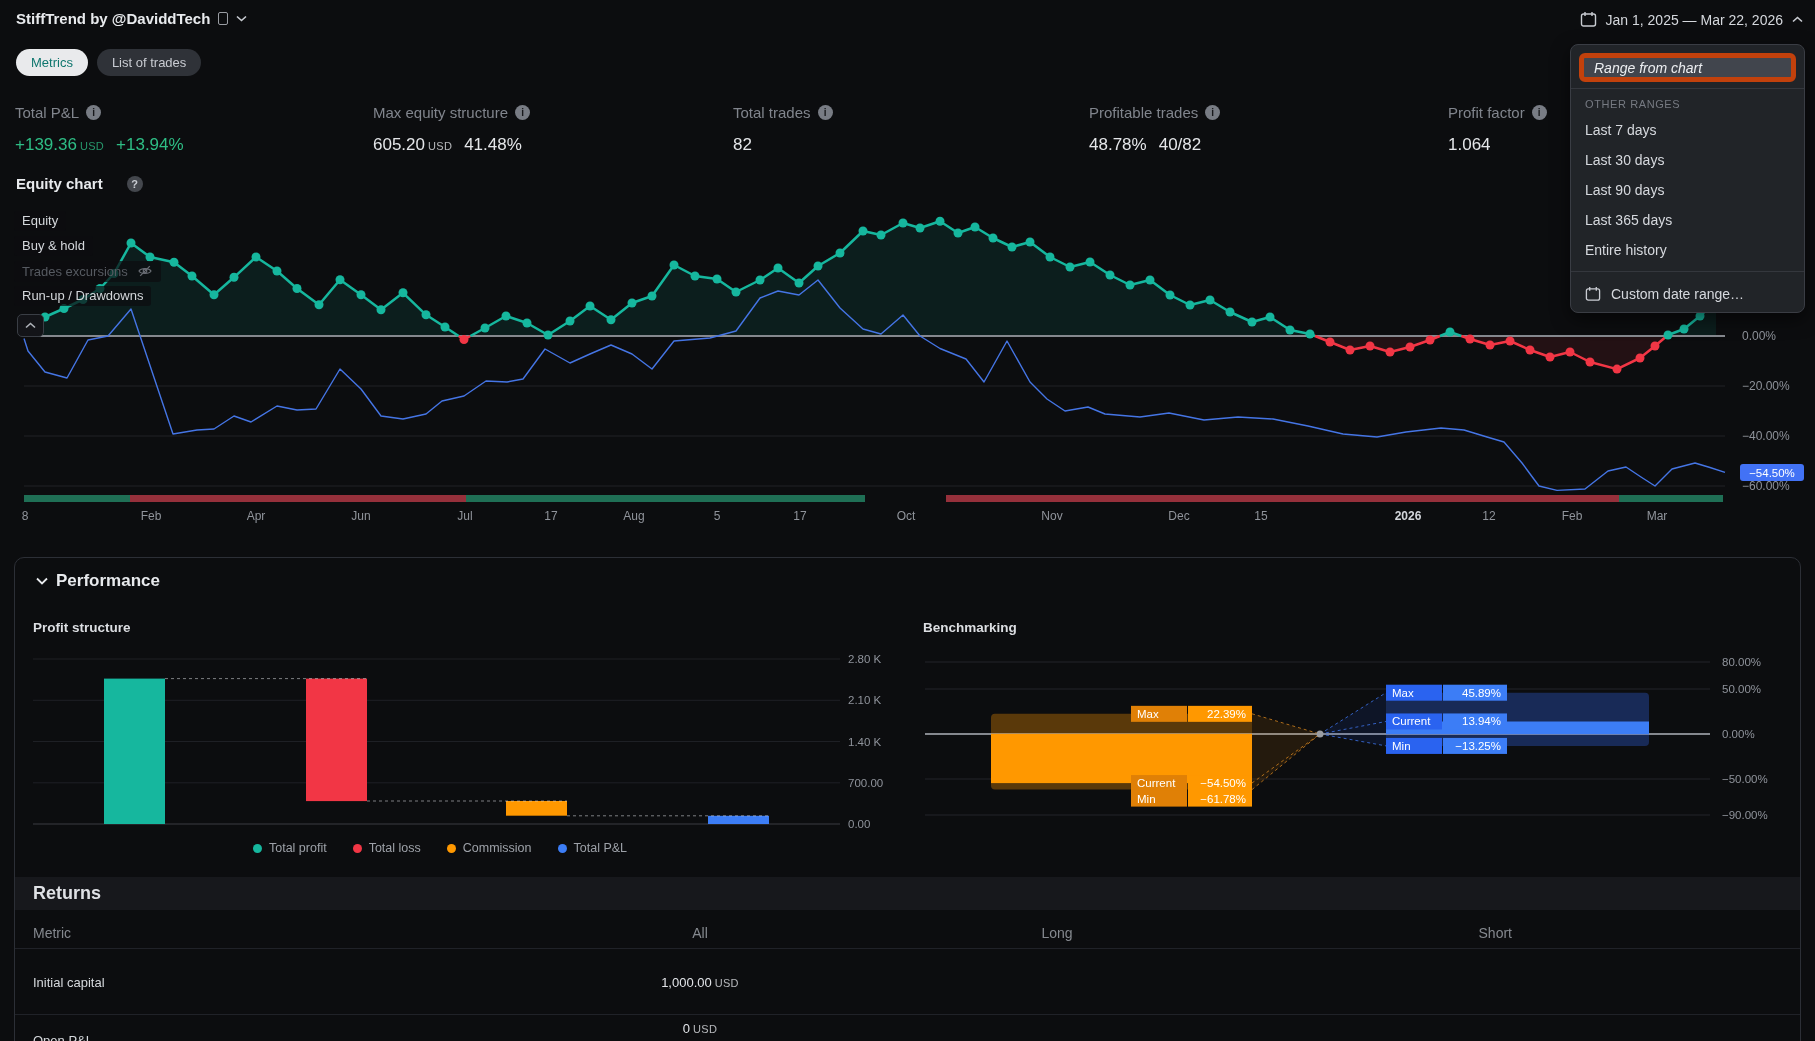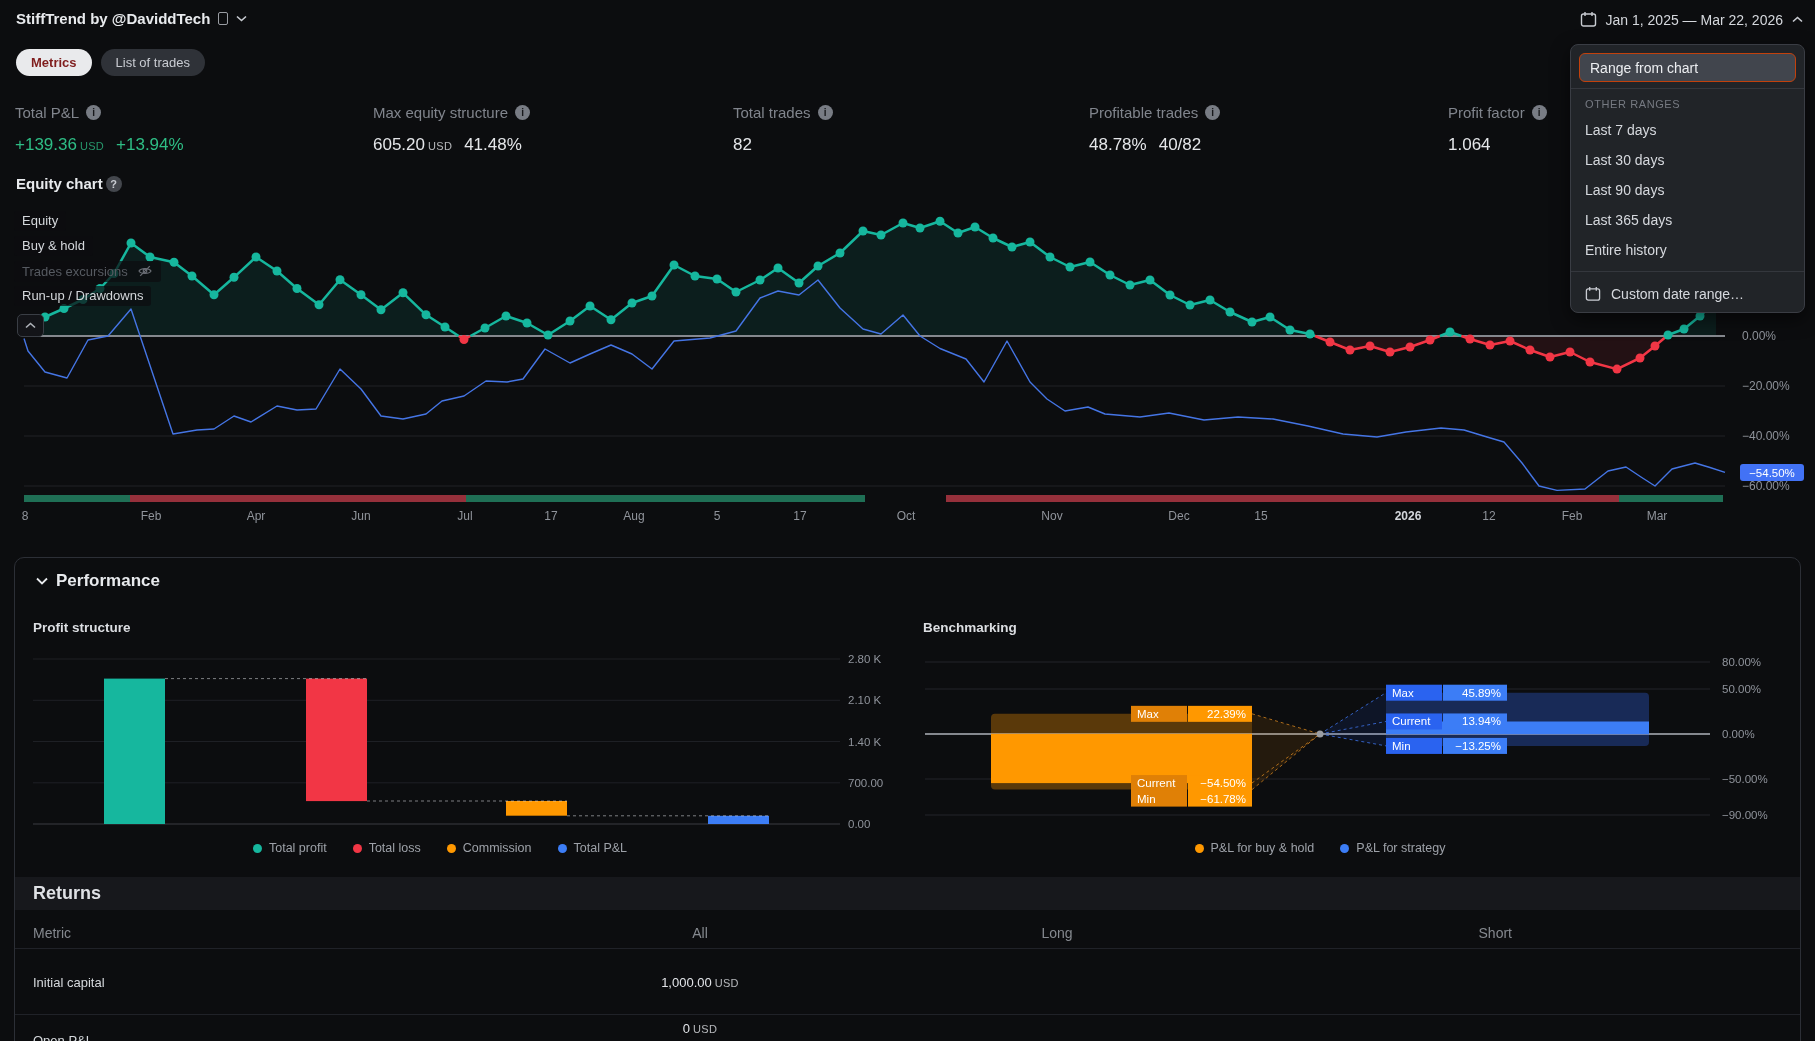--- a/index.html
+++ b/index.html
@@ -9,34 +9,34 @@
   .abs{position:absolute;}
   svg#charts-svg{position:absolute;left:0;top:0;z-index:1;pointer-events:none;}
   
   .title-row{left:16px;top:10px;display:flex;align-items:center;gap:8px;z-index:3;}
   .page-title{font-size:15px;font-weight:bold;color:#e8eaed;}
   .tofu{display:inline-block;width:10px;height:13px;border:1px solid #9a9da3;border-radius:2px;}
   .date-ctl{right:12px;top:11px;display:flex;align-items:center;gap:9px;z-index:3;color:#d5d8dd;font-size:14px;cursor:pointer;}
   
   .tabs{left:16px;top:49px;display:flex;gap:9px;z-index:3;}
   .pill{height:27px;border-radius:14px;padding:0 15px;display:flex;align-items:center;font-size:13px;cursor:pointer;}
-  .pill.active{background:#e9eaec;color:#7f1d1d;font-weight:bold;}
+  .pill.active{background:#e9eaec;color:#0f766e;font-weight:normal;}
   .pill.idle{background:#2f3238;color:#c9ccd2;}
   
   .metric{position:absolute;top:104px;}
   .metric .lbl{display:flex;align-items:center;gap:7px;color:#81858d;font-size:15px;}
   .metric .val{margin-top:14px;font-size:17px;color:#e4e6e9;display:flex;align-items:baseline;gap:12px;}
   .metric .val.g,.metric .g{color:#2ebd85;}
   .suffix{font-size:11px;opacity:.78;margin-left:3px;letter-spacing:.3px;}
   .info-i{width:15px;height:15px;border-radius:50%;background:#787c84;color:#17181b;font-size:10px;font-weight:bold;
           display:inline-flex;align-items:center;justify-content:center;line-height:1;}
   .help-q{width:16px;height:16px;border-radius:50%;background:#44474d;color:#c9ccd2;font-size:11px;font-weight:bold;
           display:inline-flex;align-items:center;justify-content:center;}
   
-  .eq-header{left:16px;top:175px;display:flex;align-items:center;gap:3px;z-index:2;}
+  .eq-header{left:16px;top:175px;display:flex;align-items:center;gap:24px;z-index:2;}
   .eq-title{font-size:15px;font-weight:bold;color:#e8eaed;}
   .toggle{position:absolute;left:14px;background:rgba(12,13,15,.72);padding:2px 8px 3px;border-radius:3px;
           font-size:13px;color:#d4d7db;display:flex;align-items:center;gap:9px;cursor:pointer;z-index:2;width:max-content;}
   .toggle.off{color:#565a61;}
   .collapse-btn{left:17px;top:314px;width:27px;height:23px;border-radius:5px;background:#131418;border:1px solid #3a3e45;
           display:flex;align-items:center;justify-content:center;cursor:pointer;z-index:2;}
   
   .card{left:14px;top:557px;width:1787px;height:520px;border:1px solid #2c2f36;border-radius:10px;z-index:0;}
   .perf-header{left:36px;top:571px;display:flex;align-items:center;gap:8px;z-index:2;}
   .perf-title{font-size:17px;font-weight:bold;color:#e8eaed;}
@@ -47,22 +47,22 @@
   
   .returns-bar{left:15px;top:877px;width:1785px;height:33px;background:#17181c;z-index:2;display:flex;align-items:center;}
   .returns-bar span{margin-left:18px;font-size:18px;font-weight:bold;color:#dfe1e5;}
   .th{position:absolute;font-size:14px;color:#85898f;z-index:2;}
   .td-label{position:absolute;left:33px;font-size:13px;color:#d6d9dd;z-index:2;}
   .td-val{position:absolute;left:600px;width:200px;text-align:center;font-size:13px;color:#e2e4e8;z-index:2;}
   .divider-h{position:absolute;left:15px;width:1785px;height:1px;background:#202228;z-index:2;}
   
   .menu{left:1570px;top:44px;width:235px;background:#212428;border:1px solid #3a3d44;border-radius:8px;z-index:10;
         box-shadow:0 6px 18px rgba(0,0,0,.55);padding-bottom:6px;}
-  .menu .sel{margin:8px 8px 5px;height:29px;background:#41454d;border:1px solid #c2410c;border-radius:6px;
-        display:flex;align-items:center;padding-left:10px;font-size:14px;color:#eceef1;cursor:pointer;}
+  .menu .sel{margin:8px 8px 5px;height:29px;background:#41454d;border:5px solid #c2410c;border-radius:6px;
+        display:flex;align-items:center;padding-left:10px;font-size:14px;color:#eceef1;cursor:pointer;font-style:italic;}
   .menu .mdiv{height:1px;background:#34373d;margin:6px 0;}
   .menu .sect{margin:9px 14px 5px;font-size:11px;letter-spacing:.6px;color:#767a82;}
   .menu .mi{padding:7px 14px;font-size:14px;color:#d6d9de;cursor:pointer;}
   .menu .foot{display:flex;align-items:center;gap:10px;padding:8px 14px 4px;font-size:14px;color:#d6d9de;cursor:pointer;}
 </style>
 </head>
 <body>
 
 <div id="app">
 
@@ -393,30 +393,20 @@
       </span>
       <span class="it">
         <span class="dot" style="background: rgb(255, 152, 0);"></span>
         <span>Commission</span>
       </span>
       <span class="it">
         <span class="dot" style="background: rgb(60, 125, 246);"></span>
         <span>Total P&amp;L</span>
       </span>
     </div>
-  <div class="legend" id="bench-legend" style="left:925px;top:841px;width:790px">
-      <span class="it">
-        <span class="dot" style="background: rgb(255, 152, 0);"></span>
-        <span>P&amp;L for buy &amp; hold</span>
-      </span>
-      <span class="it">
-        <span class="dot" style="background: rgb(60, 125, 246);"></span>
-        <span>P&amp;L for strategy</span>
-      </span>
-    </div>
 
   <div class="abs returns-bar">
     <span>Returns</span>
   </div>
   <div class="th" style="left:33px;top:925px">Metric</div>
   <div class="th" style="left:600px;top:925px;width:200px;text-align:center">All</div>
   <div class="th" style="left:957px;top:925px;width:200px;text-align:center">Long</div>
   <div class="th" style="left:1312px;top:925px;width:200px;text-align:right">Short</div>
   <div class="divider-h" style="top:948px"></div>
   <div class="td-label" style="top:975px">Initial capital</div>

